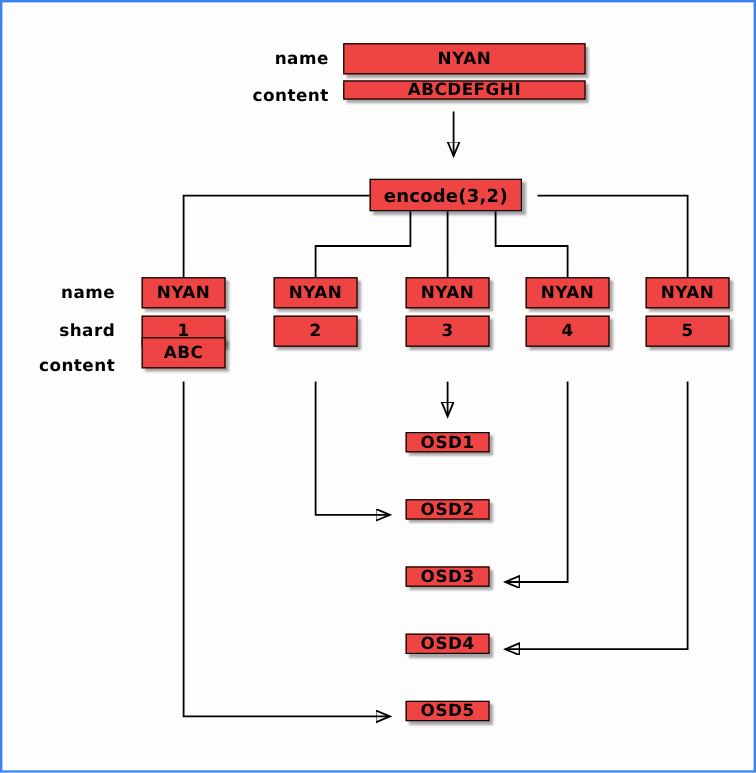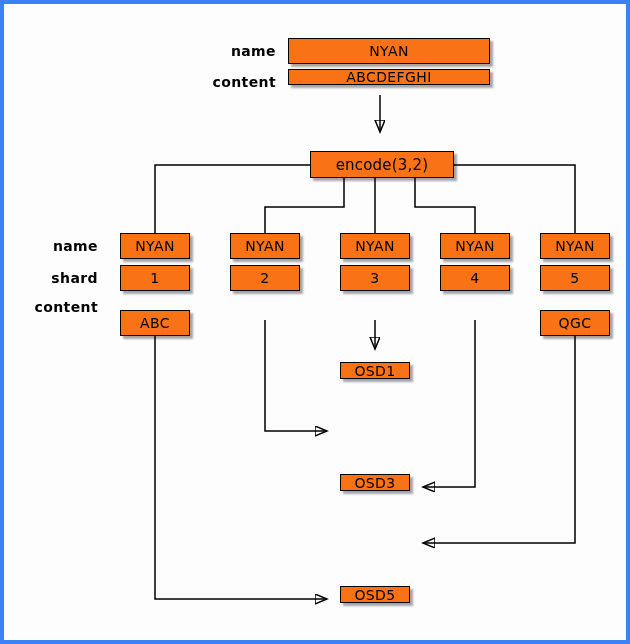--- a/index.html
+++ b/index.html
@@ -1,37 +1,37 @@
 <!DOCTYPE html>
 <html><head>
 <meta charset="utf-8">
 <style>
   html, body { margin: 0; padding: 0; background: #ffffff; }
   .canvas {
     position: relative;
     width: 630px;
     height: 644px;
     background: #fdfdfd;
-    border: 4px solid #3b82f6;
+    border: 2px solid #3b82f6;
     box-sizing: border-box;
     font-family: "DejaVu Sans", "Liberation Sans", sans-serif;
     color: #000;
     overflow: hidden;
   }
   svg.wires { position: absolute; left: 0; top: 0; z-index: 0; }
   svg.wires path { stroke: #000; stroke-width: 1.5; fill: none; }
   .box {
     position: absolute;
-    background: #f97316;
+    background: #ef4444;
     border: 1.4px solid #000;
     box-shadow: 3px 3px 2px rgba(0,0,0,0.35);
     display: flex;
     align-items: center;
     justify-content: center;
-    font-weight: normal;
+    font-weight: bold;
     font-size: 14px;
     letter-spacing: 0.4px;
     z-index: 1;
     box-sizing: border-box;
   }
   .box.encode { font-size: 15px; letter-spacing: 0.2px; }
   .lbl {
     position: absolute;
     display: flex;
     align-items: center;
@@ -39,29 +39,29 @@
     font-weight: bold;
     font-size: 14px;
     letter-spacing: 0.4px;
     z-index: 1;
   }
   
   .obj-name-lbl     { left: 150px; top: 34px;  width: 122px; height: 26px; }
   .obj-content-lbl  { left: 150px; top: 65px;  width: 122px; height: 26px; }
   .obj-name-box     { left: 284px; top: 34px;  width: 202px; height: 26px; }
   .obj-content-box  { left: 284px; top: 65px;  width: 202px; height: 16px; }
-  .encode           { left: 306px; top: 147px; width: 144px; height: 27px; }
+  .encode           { left: 306px; top: 147px; width: 127px; height: 27px; }
   .row-lbl-name     { left: 10px;  top: 229px; width: 84px;  height: 26px; }
   .row-lbl-shard    { left: 10px;  top: 261px; width: 84px;  height: 26px; }
   .row-lbl-content  { left: 10px;  top: 290px; width: 84px;  height: 26px; }
   .cell  { width: 70px; height: 26px; }
   .c1 { left: 116px; } .c2 { left: 226px; } .c3 { left: 336px; } .c4 { left: 436px; } .c5 { left: 536px; }
   .r-name    { top: 229px; }
   .r-shard   { top: 261px; }
-  .r-content { top: 306px; }
+  .r-content { top: 279px; }
   .osd { left: 336px; width: 70px; height: 17px; }
   .osd1 { top: 358px; } .osd2 { top: 414px; } .osd3 { top: 470px; } .osd4 { top: 526px; } .osd5 { top: 582px; text-align: right; }
 </style>
 </head>
 <body>
 
 <div class="canvas">
 
   <svg class="wires" width="630" height="644" aria-hidden="true">
     <defs>
@@ -104,19 +104,20 @@
   <div class="box cell c2 r-shard">2</div>
 
   <div class="box cell c3 r-name">NYAN</div>
   <div class="box cell c3 r-shard">3</div>
 
   <div class="box cell c4 r-name">NYAN</div>
   <div class="box cell c4 r-shard">4</div>
 
   <div class="box cell c5 r-name">NYAN</div>
   <div class="box cell c5 r-shard">5</div>
-  <div class="box cell c5 r-content">QGC</div>
 
   <div class="box osd osd1">OSD1</div>
+  <div class="box osd osd2">OSD2</div>
   <div class="box osd osd3">OSD3</div>
+  <div class="box osd osd4">OSD4</div>
   <div class="box osd osd5">OSD5</div>
 
 </div>
 
 </body></html>

